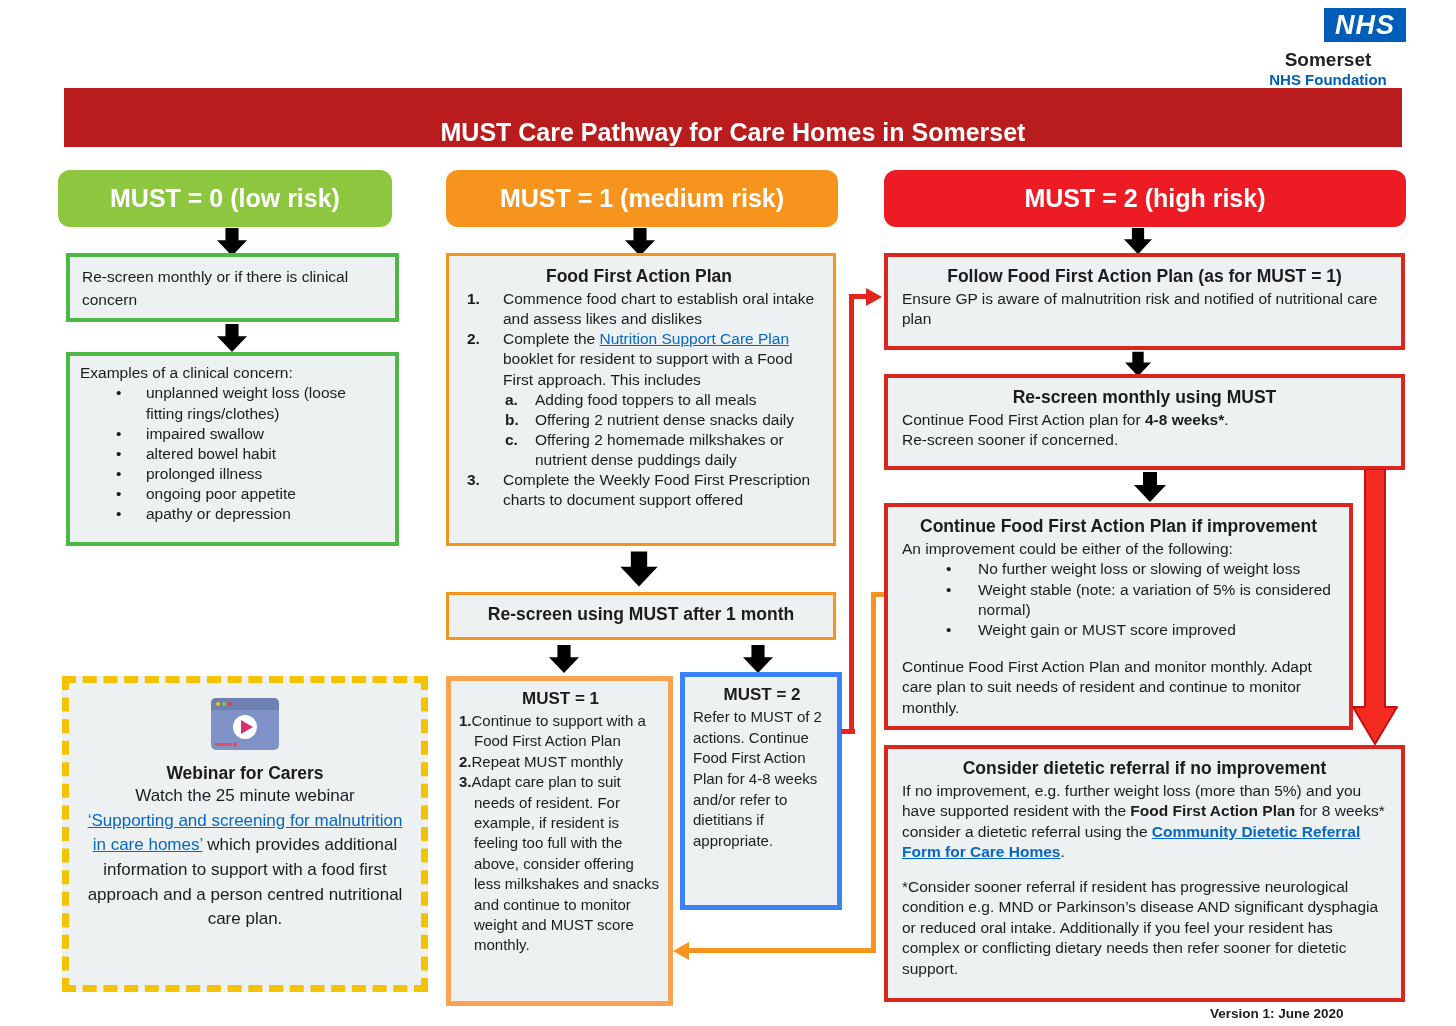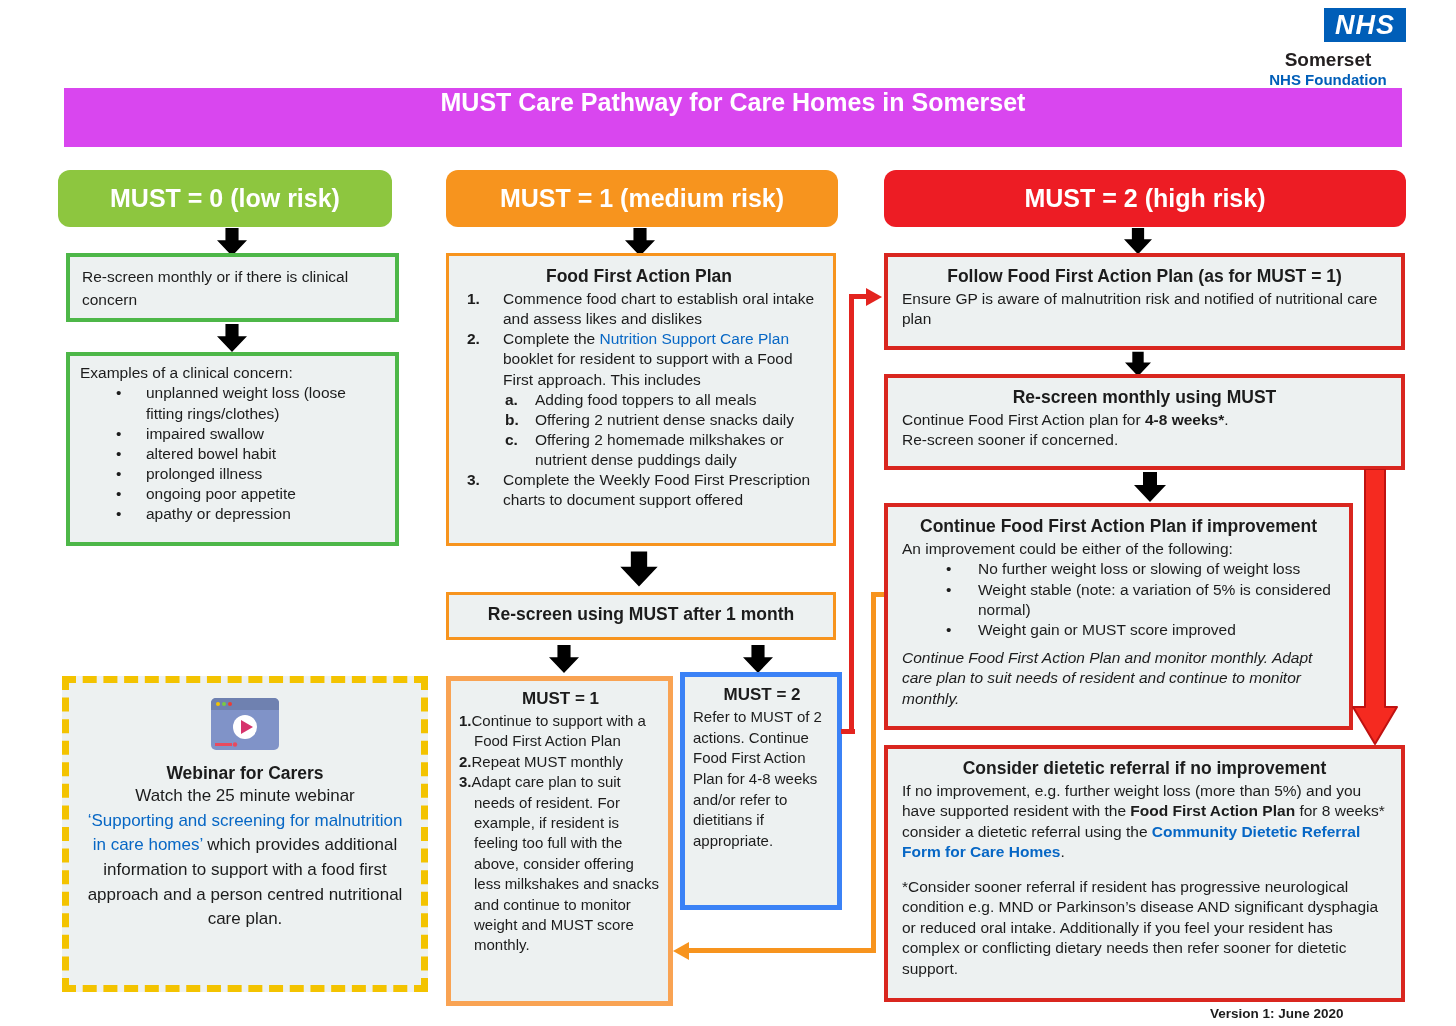--- a/index.html
+++ b/index.html
@@ -9,40 +9,40 @@
 
   
   .logo { position:absolute; right:50px; top:8px; width:156px; text-align:center; }
   .nhs-box { margin:0 0 0 auto; width:82px; height:34px; background:#005eb8; color:#fff;
              display:flex; align-items:center; justify-content:center;
              font-weight:bold; font-style:italic; font-size:27px; letter-spacing:1px; }
   .logo-org { font-size:19px; font-weight:bold; color:#231f20; margin-top:8px; line-height:1.05; }
   .logo-sub { font-size:15px; font-weight:bold; color:#005eb8; margin-top:1px; }
 
   
-  .banner { position:absolute; left:64px; top:88px; width:1338px; height:59px; background:#d946ef;
-            display:flex; align-items:flex-start; justify-content:center; }
+  .banner { position:absolute; left:64px; top:88px; width:1338px; height:59px; background:#b91c1c;
+            display:flex; align-items:flex-end; justify-content:center; }
   .banner span { color:#fff; font-weight:bold; font-size:25px; }
 
   
   .hdr { position:absolute; height:57px; border-radius:12px; display:flex; align-items:center;
          justify-content:center; color:#fff; font-weight:bold; font-size:25px; }
   .hdr-green  { left:58px;  top:170px; width:334px; background:#8dc63f; }
   .hdr-orange { left:446px; top:170px; width:392px; background:#f7941e; }
   .hdr-red    { left:884px; top:170px; width:522px; background:#ed1c24; }
 
   
   .box { position:absolute; background:#edf1f1; }
   .bd-green  { border:4px solid #4db748; }
   .bd-orange { border:3px solid #f7941e; }
   .bd-orange-lt { border:5px solid #f9a353; }
   .bd-red    { border:4px solid #d9261f; }
   .box-title { font-weight:bold; text-align:center; font-size:17.5px; padding:4px 0 2px 0; }
   .body-txt  { font-size:15.5px; line-height:1.32; }
-  a.link { color:#0767c5; cursor:pointer; }
+  a.link { color:#0767c5; text-decoration:underline; cursor:pointer; }
   b.inb { font-weight:bold; }
 
   
   .li { display:flex; font-size:15.5px; line-height:1.3; }
   .li .m { flex:none; font-weight:bold; }
   .li .t { flex:1; }
 
   
   .ffap-li { margin:0 6px 0 6px; }
   .ffap-li .m { width:42px; padding-left:6px; }
@@ -269,21 +269,21 @@
         <span class="t">No further weight loss or slowing of weight loss</span>
       </div>
     <div class="li imp-li">
         <span class="m">•</span>
         <span class="t">Weight stable (note: a variation of 5% is considered normal)</span>
       </div>
     <div class="li imp-li">
         <span class="m">•</span>
         <span class="t">Weight gain or MUST score improved</span>
       </div>
-    <div class="body-txt" style="margin-top:8px;font-style:italic;">Continue Food First Action Plan and monitor monthly. Adapt care plan to suit needs of resident and continue to monitor monthly.</div>
+    <div class="body-txt" style="margin-top:17px;">Continue Food First Action Plan and monitor monthly. Adapt care plan to suit needs of resident and continue to monitor monthly.</div>
   </div>
 
   <svg class="arrow" style="left:1352px; top:469px;" width="46" height="276" viewBox="0 0 46 276">
     <polygon points="13,0 33,0 33,238 45,238 23,275 1,238 13,238" fill="#f52a20" stroke="#bf1211" stroke-width="2" stroke-linejoin="round"></polygon>
   </svg>
 
   <div class="box bd-red" style="left:884px; top:745px; width:521px; height:257px; padding:5px 14px;">
     <div class="box-title">Consider dietetic referral if no improvement</div>
     <div class="body-txt">
       <span>If no improvement, e.g. further weight loss (more than 5%) and you have supported resident with the </span><b class="inb">Food First Action Plan</b><span> for 8 weeks* consider a dietetic referral using the </span><a class="link" style="font-weight:bold;">Community Dietetic Referral Form for Care Homes</a><span>.</span>

